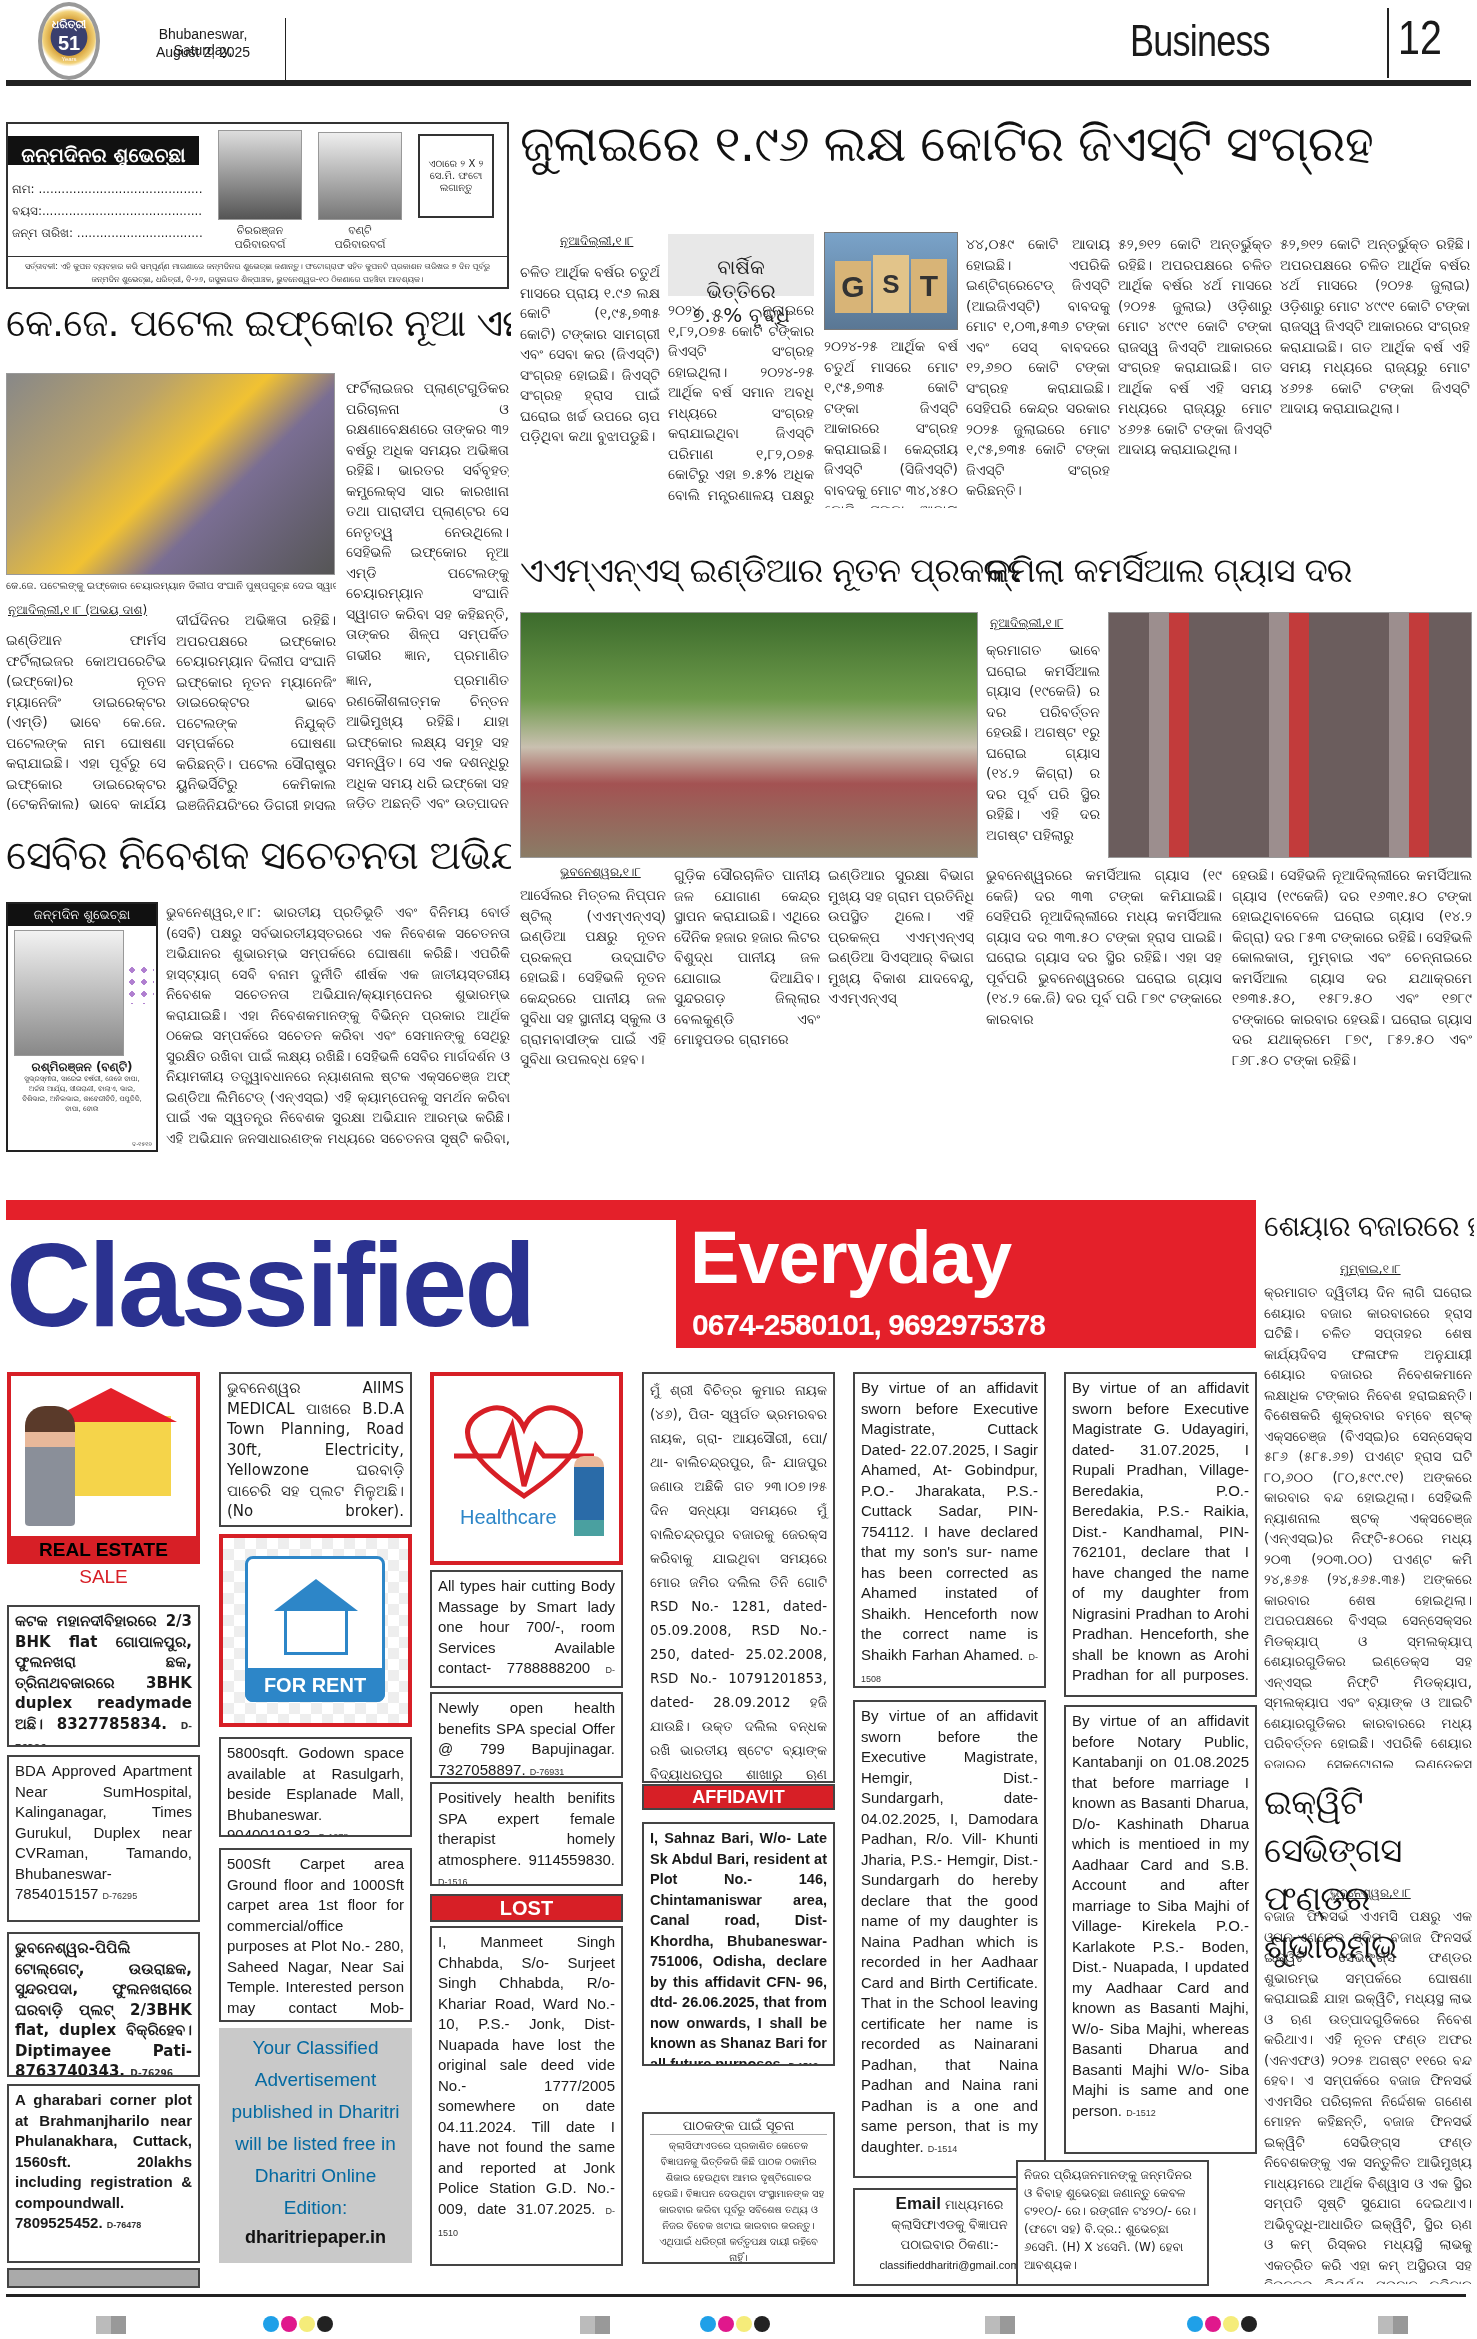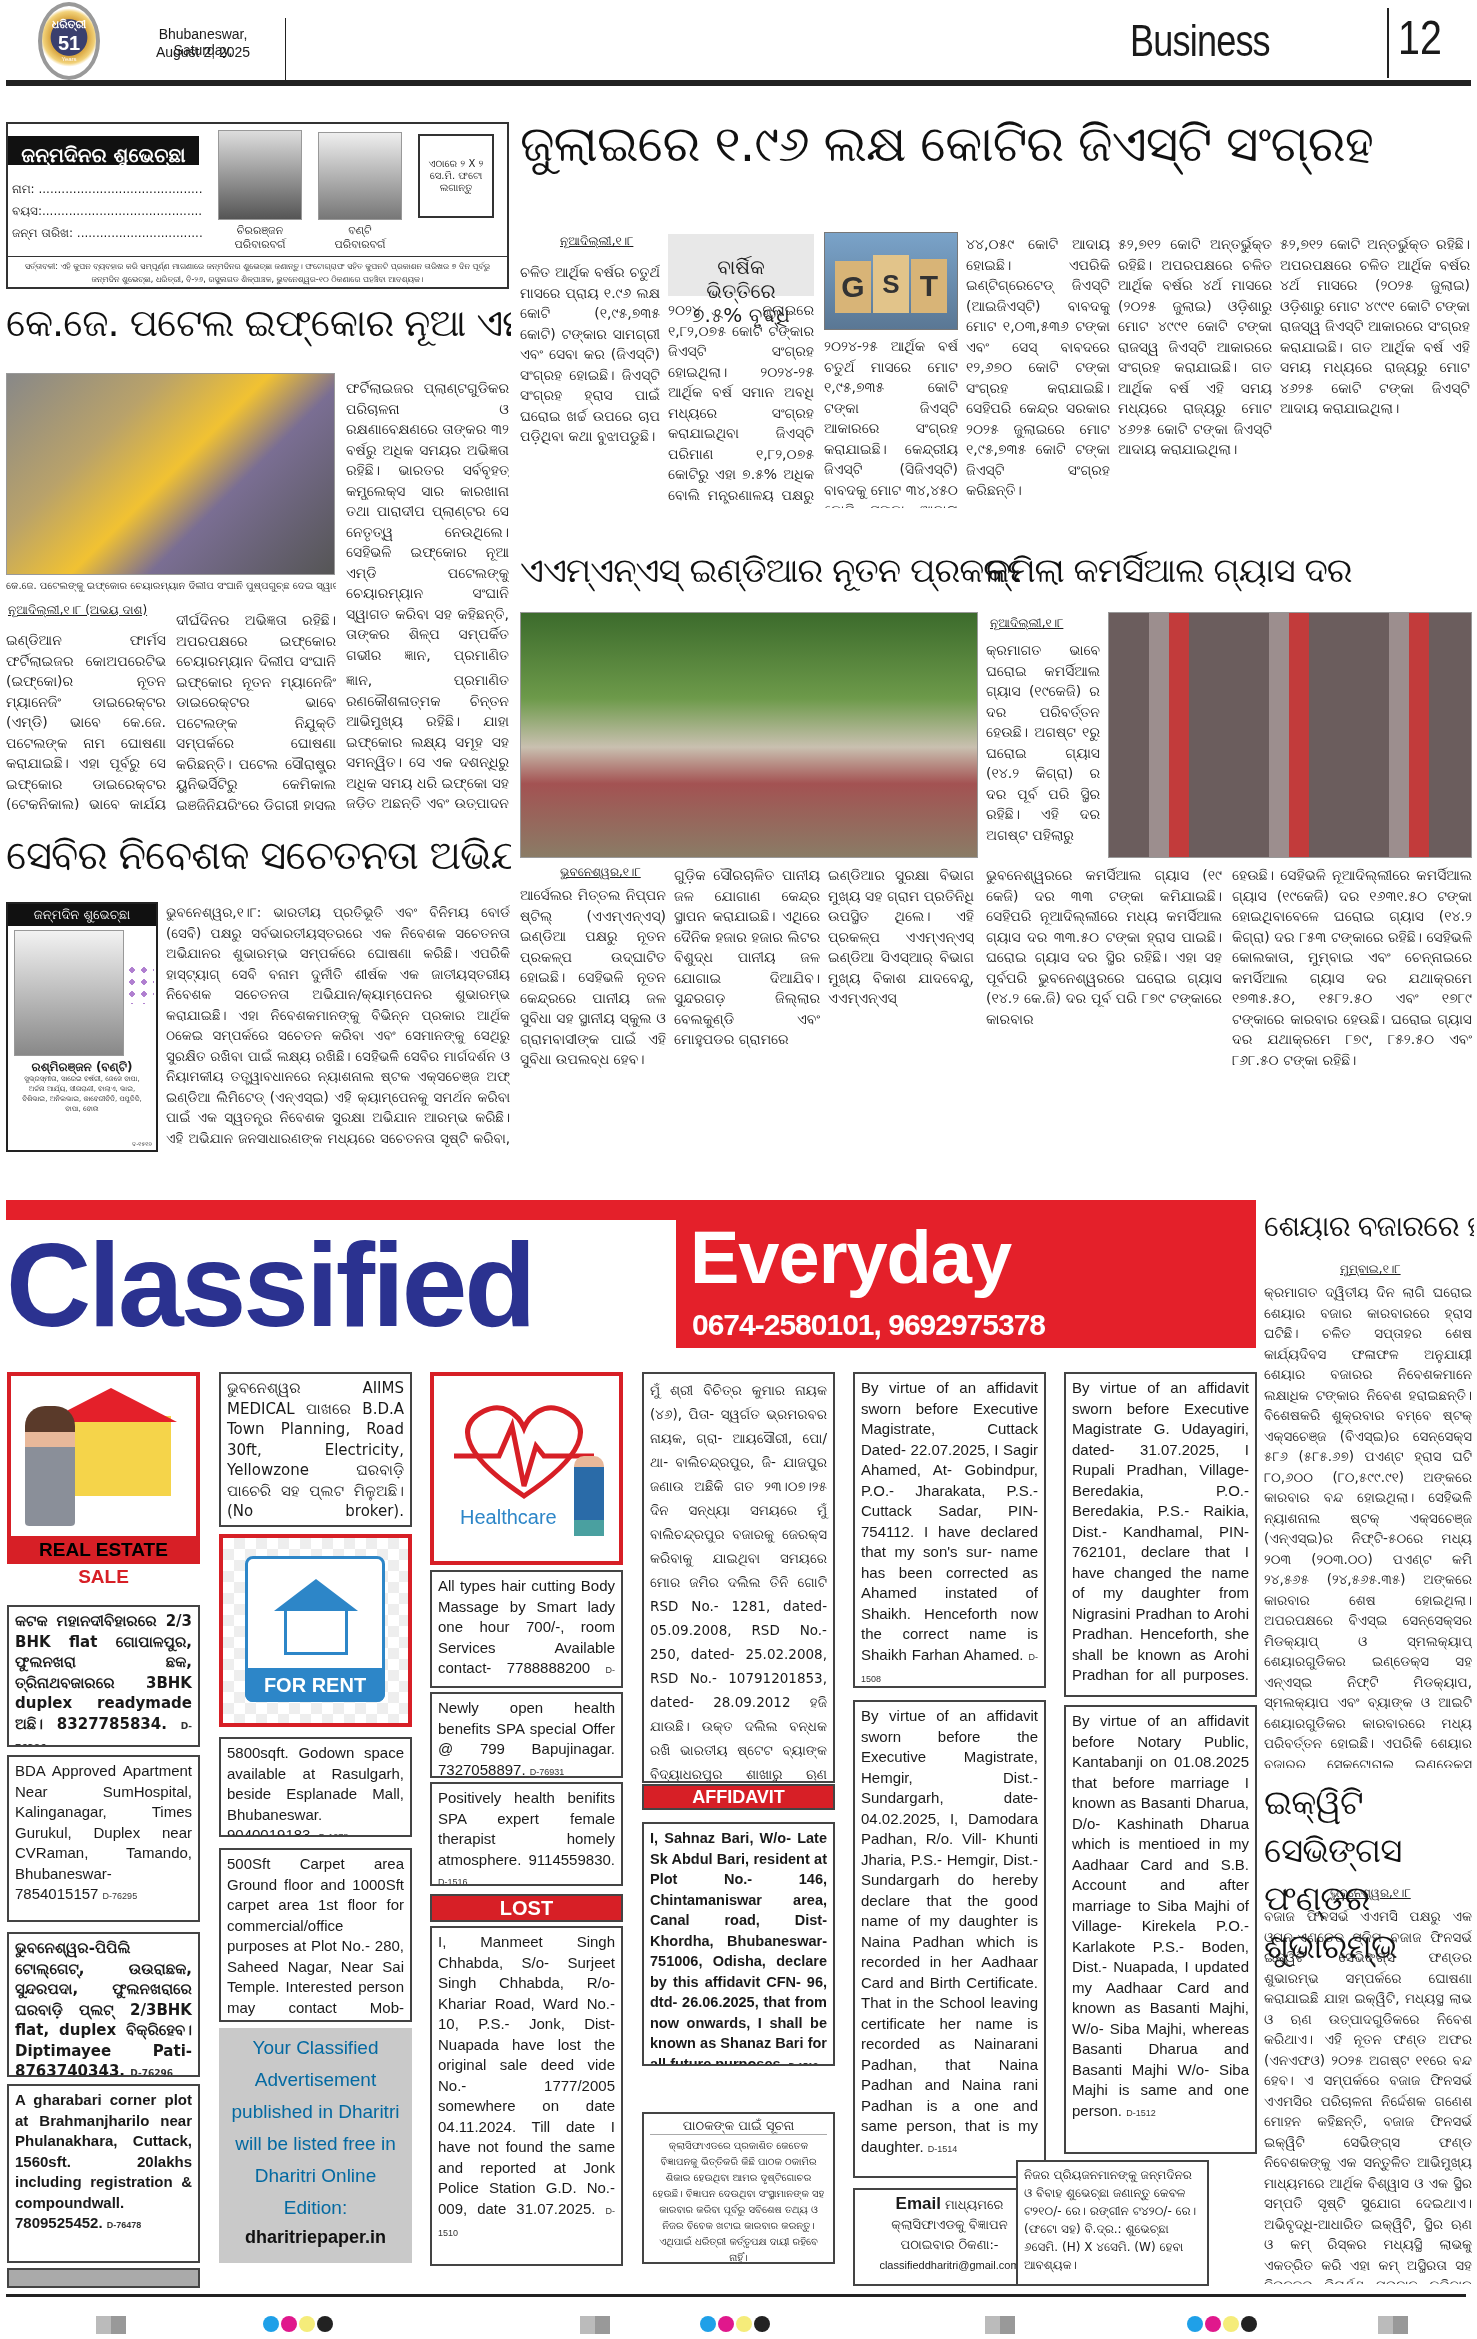--- a/index.html
+++ b/index.html
@@ -106,21 +106,21 @@
     <div class="abs" style="left:16px;top:108px;font-size:30px;font-weight:700;color:#fff;letter-spacing:-1px">0674-2580101, 9692975378</div>
   </div>
 </div>
 
 <div class="abs" style="left:7px;top:1372px;width:193px;height:192px;border:4px solid #d71f26;background:#fff">
   <div class="abs" style="left:40px;top:40px;width:120px;height:80px;background:linear-gradient(#f5d44a 0 100%);border-top:0"></div>
   <div class="abs" style="left:34px;top:12px;width:0;height:0;border-left:66px solid transparent;border-right:66px solid transparent;border-bottom:34px solid #e4202a"></div>
   <div class="abs" style="left:14px;top:30px;width:50px;height:120px;background:linear-gradient(#5a3a2a 0 22%,#e8b89a 22% 34%,#8a8f99 34%);border-radius:20px 20px 4px 4px"></div>
   <div class="abs" style="left:-4px;bottom:-4px;width:193px;height:28px;background:#d71f26;color:#000000;font-weight:700;font-size:19px;text-align:center;line-height:28px">REAL ESTATE</div>
 </div>
-<div class="abs" style="left:7px;top:1566px;width:193px;text-align:center;color:#d71f26;font-weight:700;font-size:19px">SALE</div>
+<div class="abs" style="left:7px;top:1566px;width:193px;text-align:center;color:#d71f26;font-weight:400;font-size:19px">SALE</div>
 
 <div class="abs box odia" style="left:7px;top:1605px;width:193px;height:142px;font-weight:700">
   <span>କଟକ ମହାନଦୀବିହାରରେ 2/3 BHK flat ଗୋପାଳପୁର, ଫୁଲନଖରା ଛକ, ତ୍ରିନାଥବଜାରରେ 3BHK duplex readymade ଅଛି। 8327785834.</span>
   <span class="code">D-76286</span>
 </div>
 <div class="abs box" style="left:7px;top:1755px;width:193px;height:167px">
   <span>BDA Approved Apartment Near SumHospital, Kalinganagar, Times Gurukul, Duplex near CVRaman, Tamando, Bhubaneswar-7854015157</span>
   <span class="code">D-76295</span>
 </div>
 <div class="abs box odia" style="left:7px;top:1932px;width:193px;height:145px;font-weight:700">

